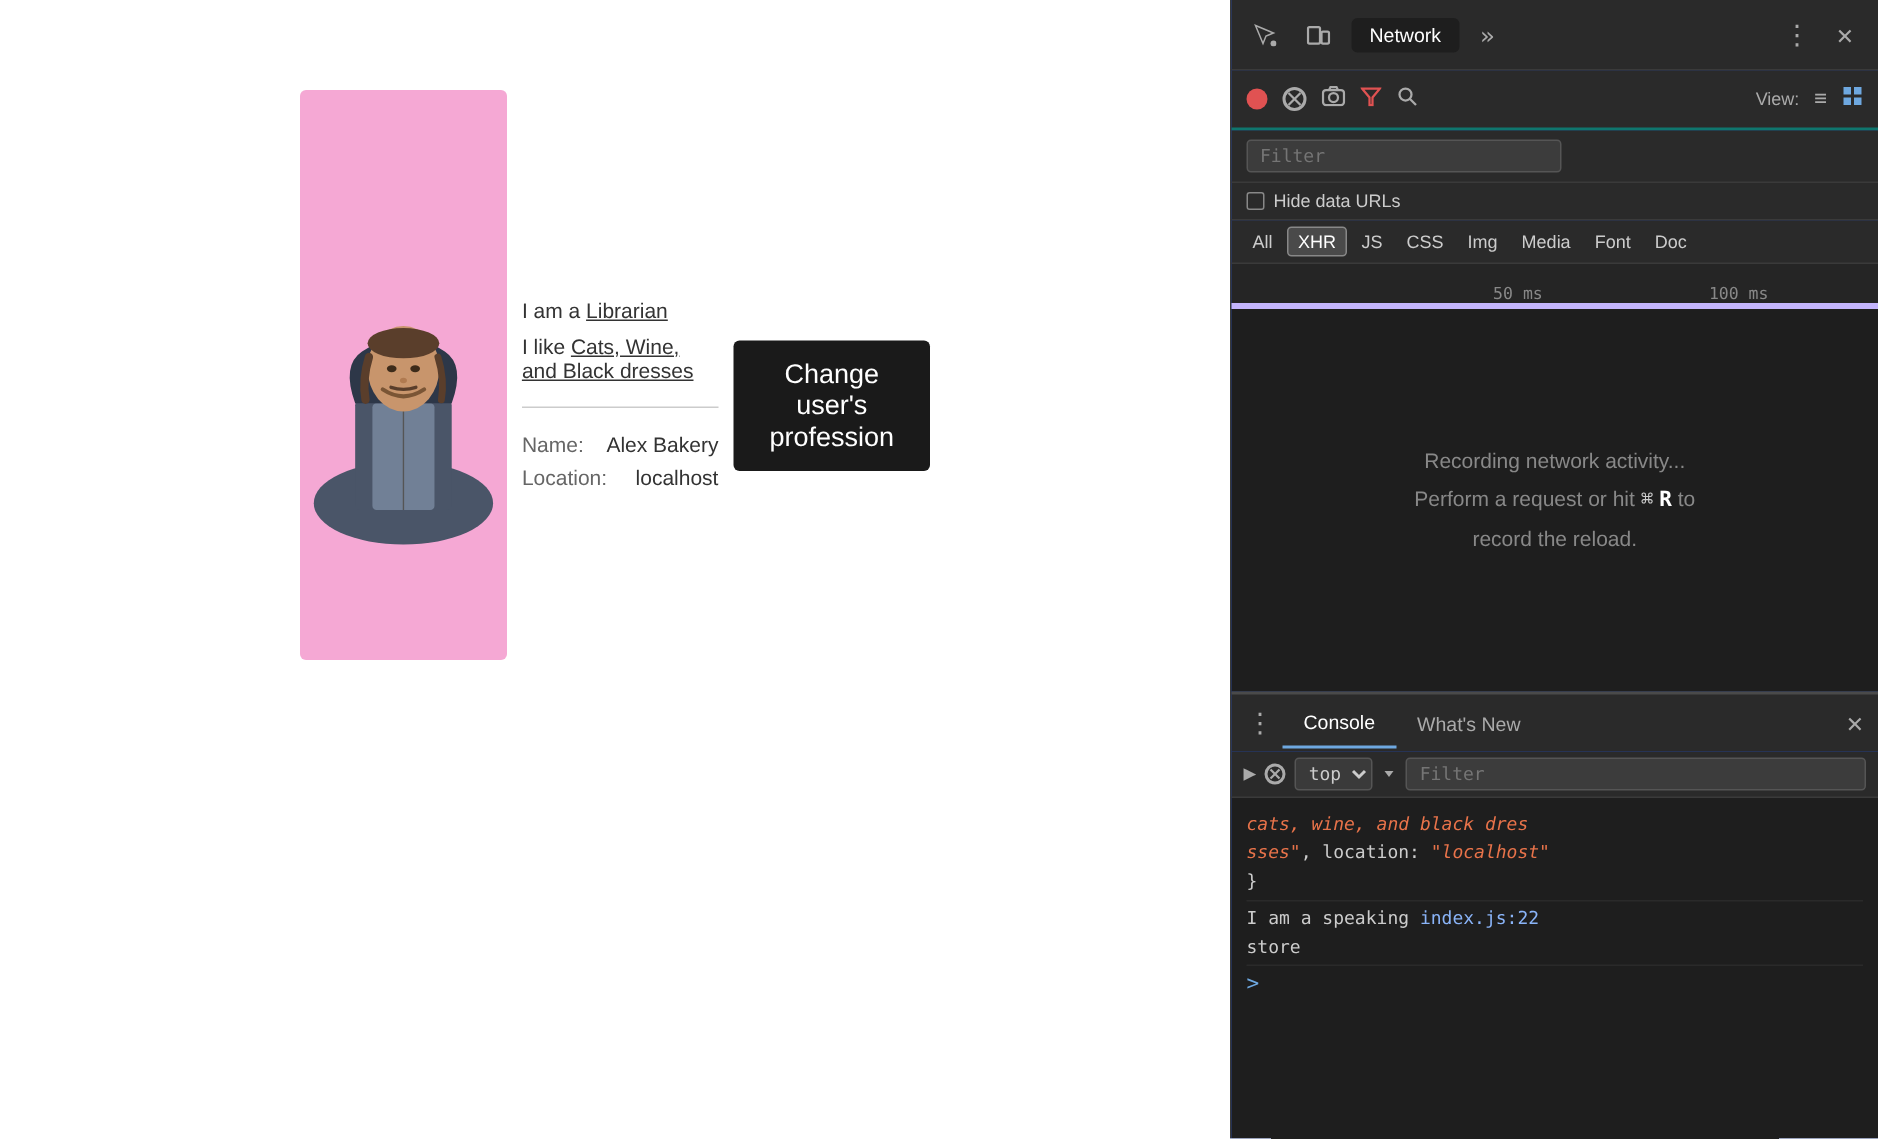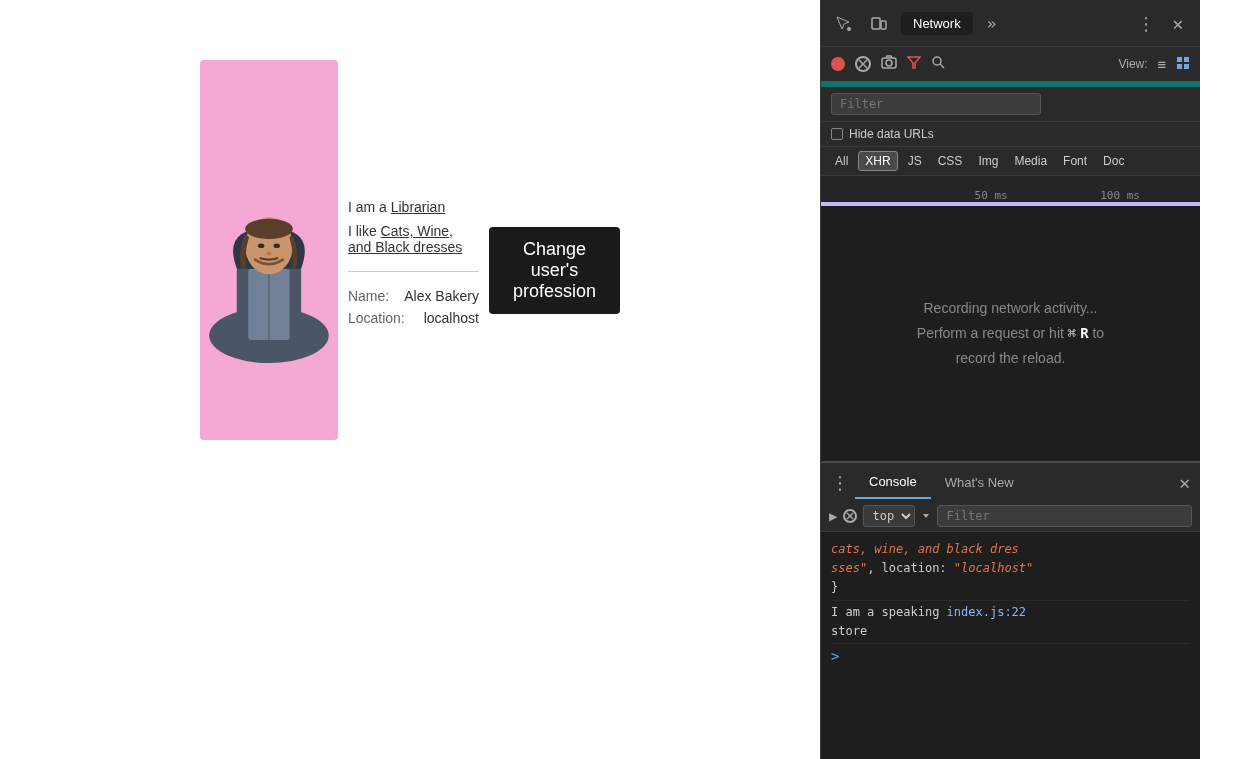--- a/index.html
+++ b/index.html
@@ -87,21 +87,21 @@
       border: none;
       padding: 12px 24px;
       font-size: 18px;
       border-radius: 4px;
       cursor: pointer;
       font-family: inherit;
     }
 
     
     #devtools-panel {
-      width: 380px;
+      width: 432px;
       height: 759px;
       background: #1d4ed8;
       display: flex;
       flex-direction: column;
       border-left: 1px solid #3a3a3a;
       color: #ccc;
       font-family: 'Menlo', 'Monaco', monospace;
       font-size: 12px;
     }
 
@@ -166,21 +166,21 @@
       font-size: 18px;
       cursor: pointer;
     }
 
     
     .network-toolbar {
       display: flex;
       align-items: center;
       height: 40px;
       background: #2a2a2a;
-      border-bottom: 6px solid #0f766e;
+      border-bottom: 2px solid #0f766e;
       padding: 0 10px;
       gap: 10px;
     }
 
     .record-btn {
       width: 14px;
       height: 14px;
       border-radius: 50%;
       background: #e05252;
       cursor: pointer;

